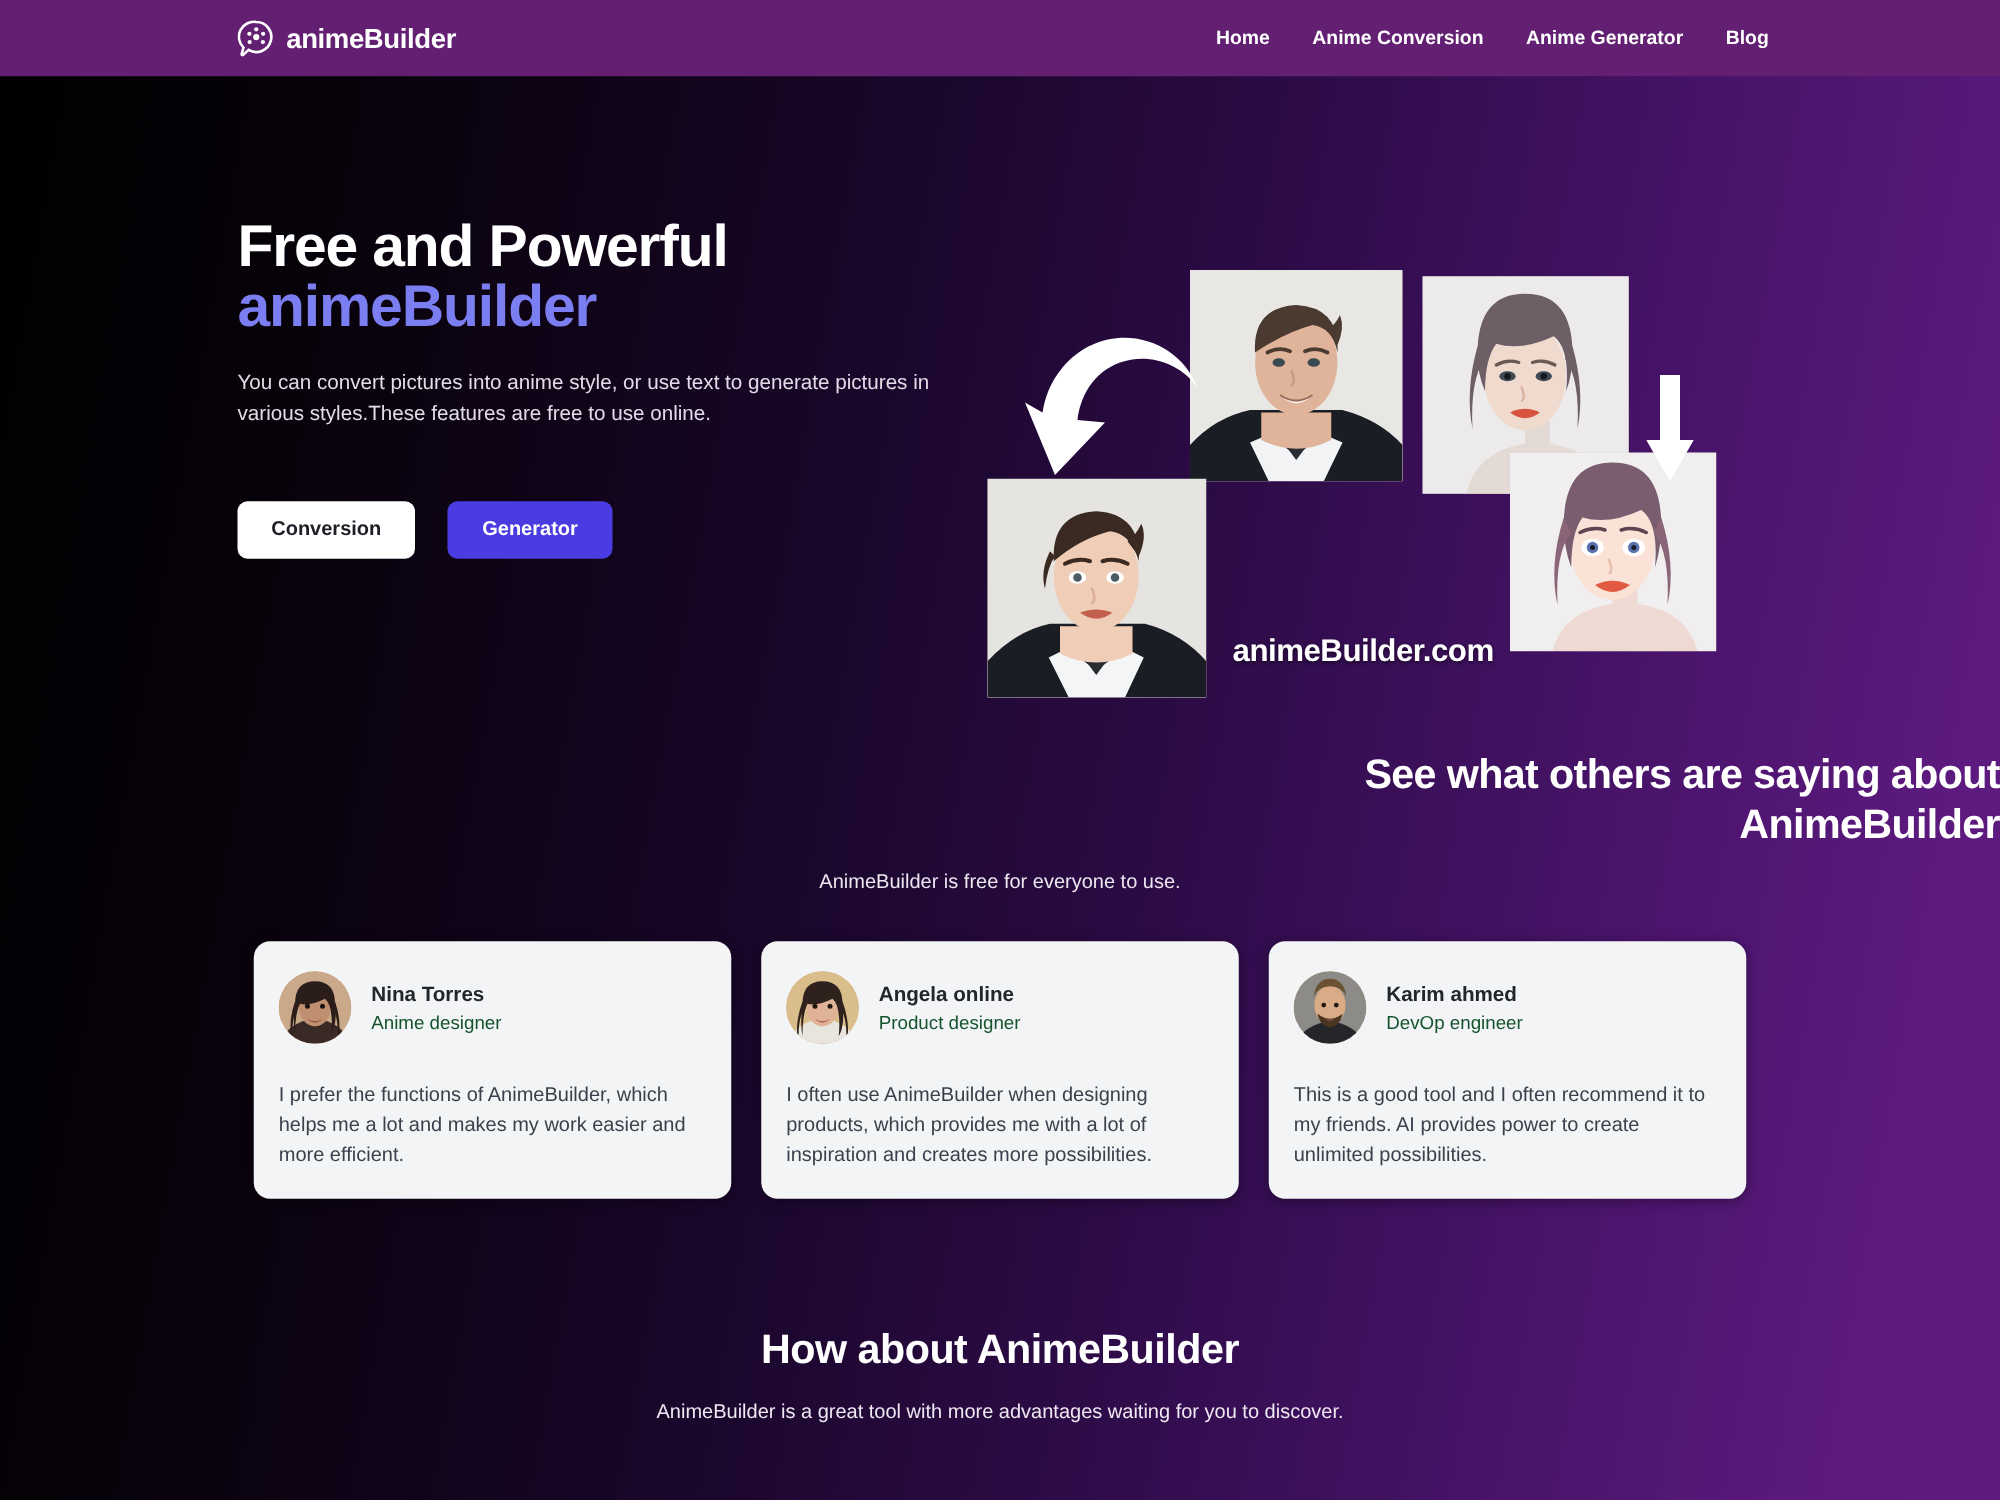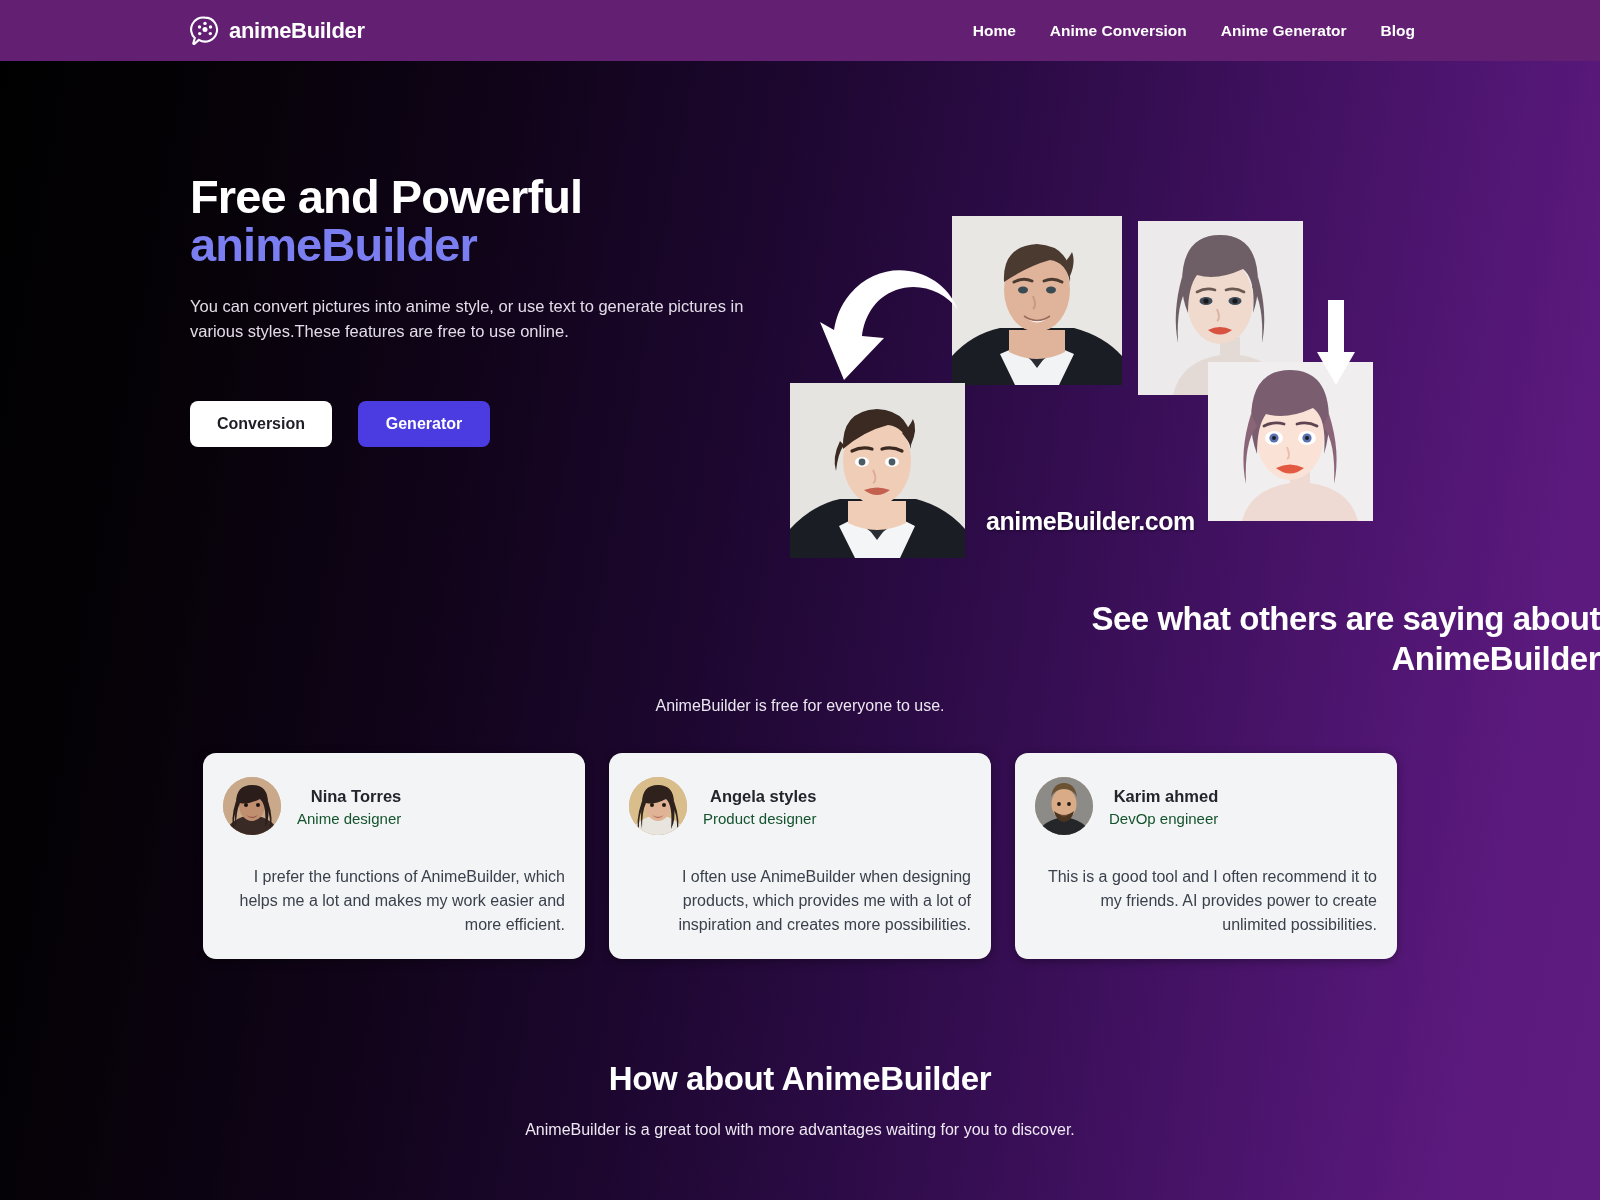--- a/index.html
+++ b/index.html
@@ -192,21 +192,20 @@
     display: flex;
     justify-content: center;
     gap: 24px;
   }
   .card {
     width: 382px;
     background: #f3f4f6;
     border-radius: 13px;
     padding: 24px 20px 22px 20px;
     box-shadow: 0 2px 10px rgba(0,0,0,.35);
-    text-align: right;
   }
   .card-head {
     display: flex;
     align-items: center;
     gap: 16px;
   }
   .avatar {
     width: 58px; height: 58px;
     border-radius: 50%;
     overflow: hidden;
@@ -435,21 +434,21 @@
               <ellipse cx="29" cy="28" rx="13" ry="16" fill="#e0b396"></ellipse>
               <path d="M13 26 q0-18 16-18 q16 0 16 18 q2 18-3 26 q2-24-5-30 q-12 6-20 4 q-4 8-4 26 q-2-10 0-26z" fill="#2f211c"></path>
               <path d="M13 24 q-7 20-3 34 q-1-22 5-28z" fill="#2f211c"></path>
               <path d="M45 24 q7 20 3 34 q1-22-5-28z" fill="#2f211c"></path>
               <circle cx="23" cy="28" r="2" fill="#20170f"></circle>
               <circle cx="35" cy="28" r="2" fill="#20170f"></circle>
               <path d="M23 38 q6 4 12 0 q-6 6-12 0z" fill="#a8564a"></path>
             </svg>
           </span>
           <div>
-            <div class="person-name">Angela styles</div>
+            <div class="person-name">Angela online</div>
             <div class="person-role">Product designer</div>
           </div>
         </div>
         <p class="card-body">I often use AnimeBuilder when designing products, which provides me with a lot of inspiration and creates more possibilities.</p>
       </div>
 
       <div class="card">
         <div class="card-head">
           <span class="avatar">
             <svg viewBox="0 0 58 58" xmlns="http://www.w3.org/2000/svg">

